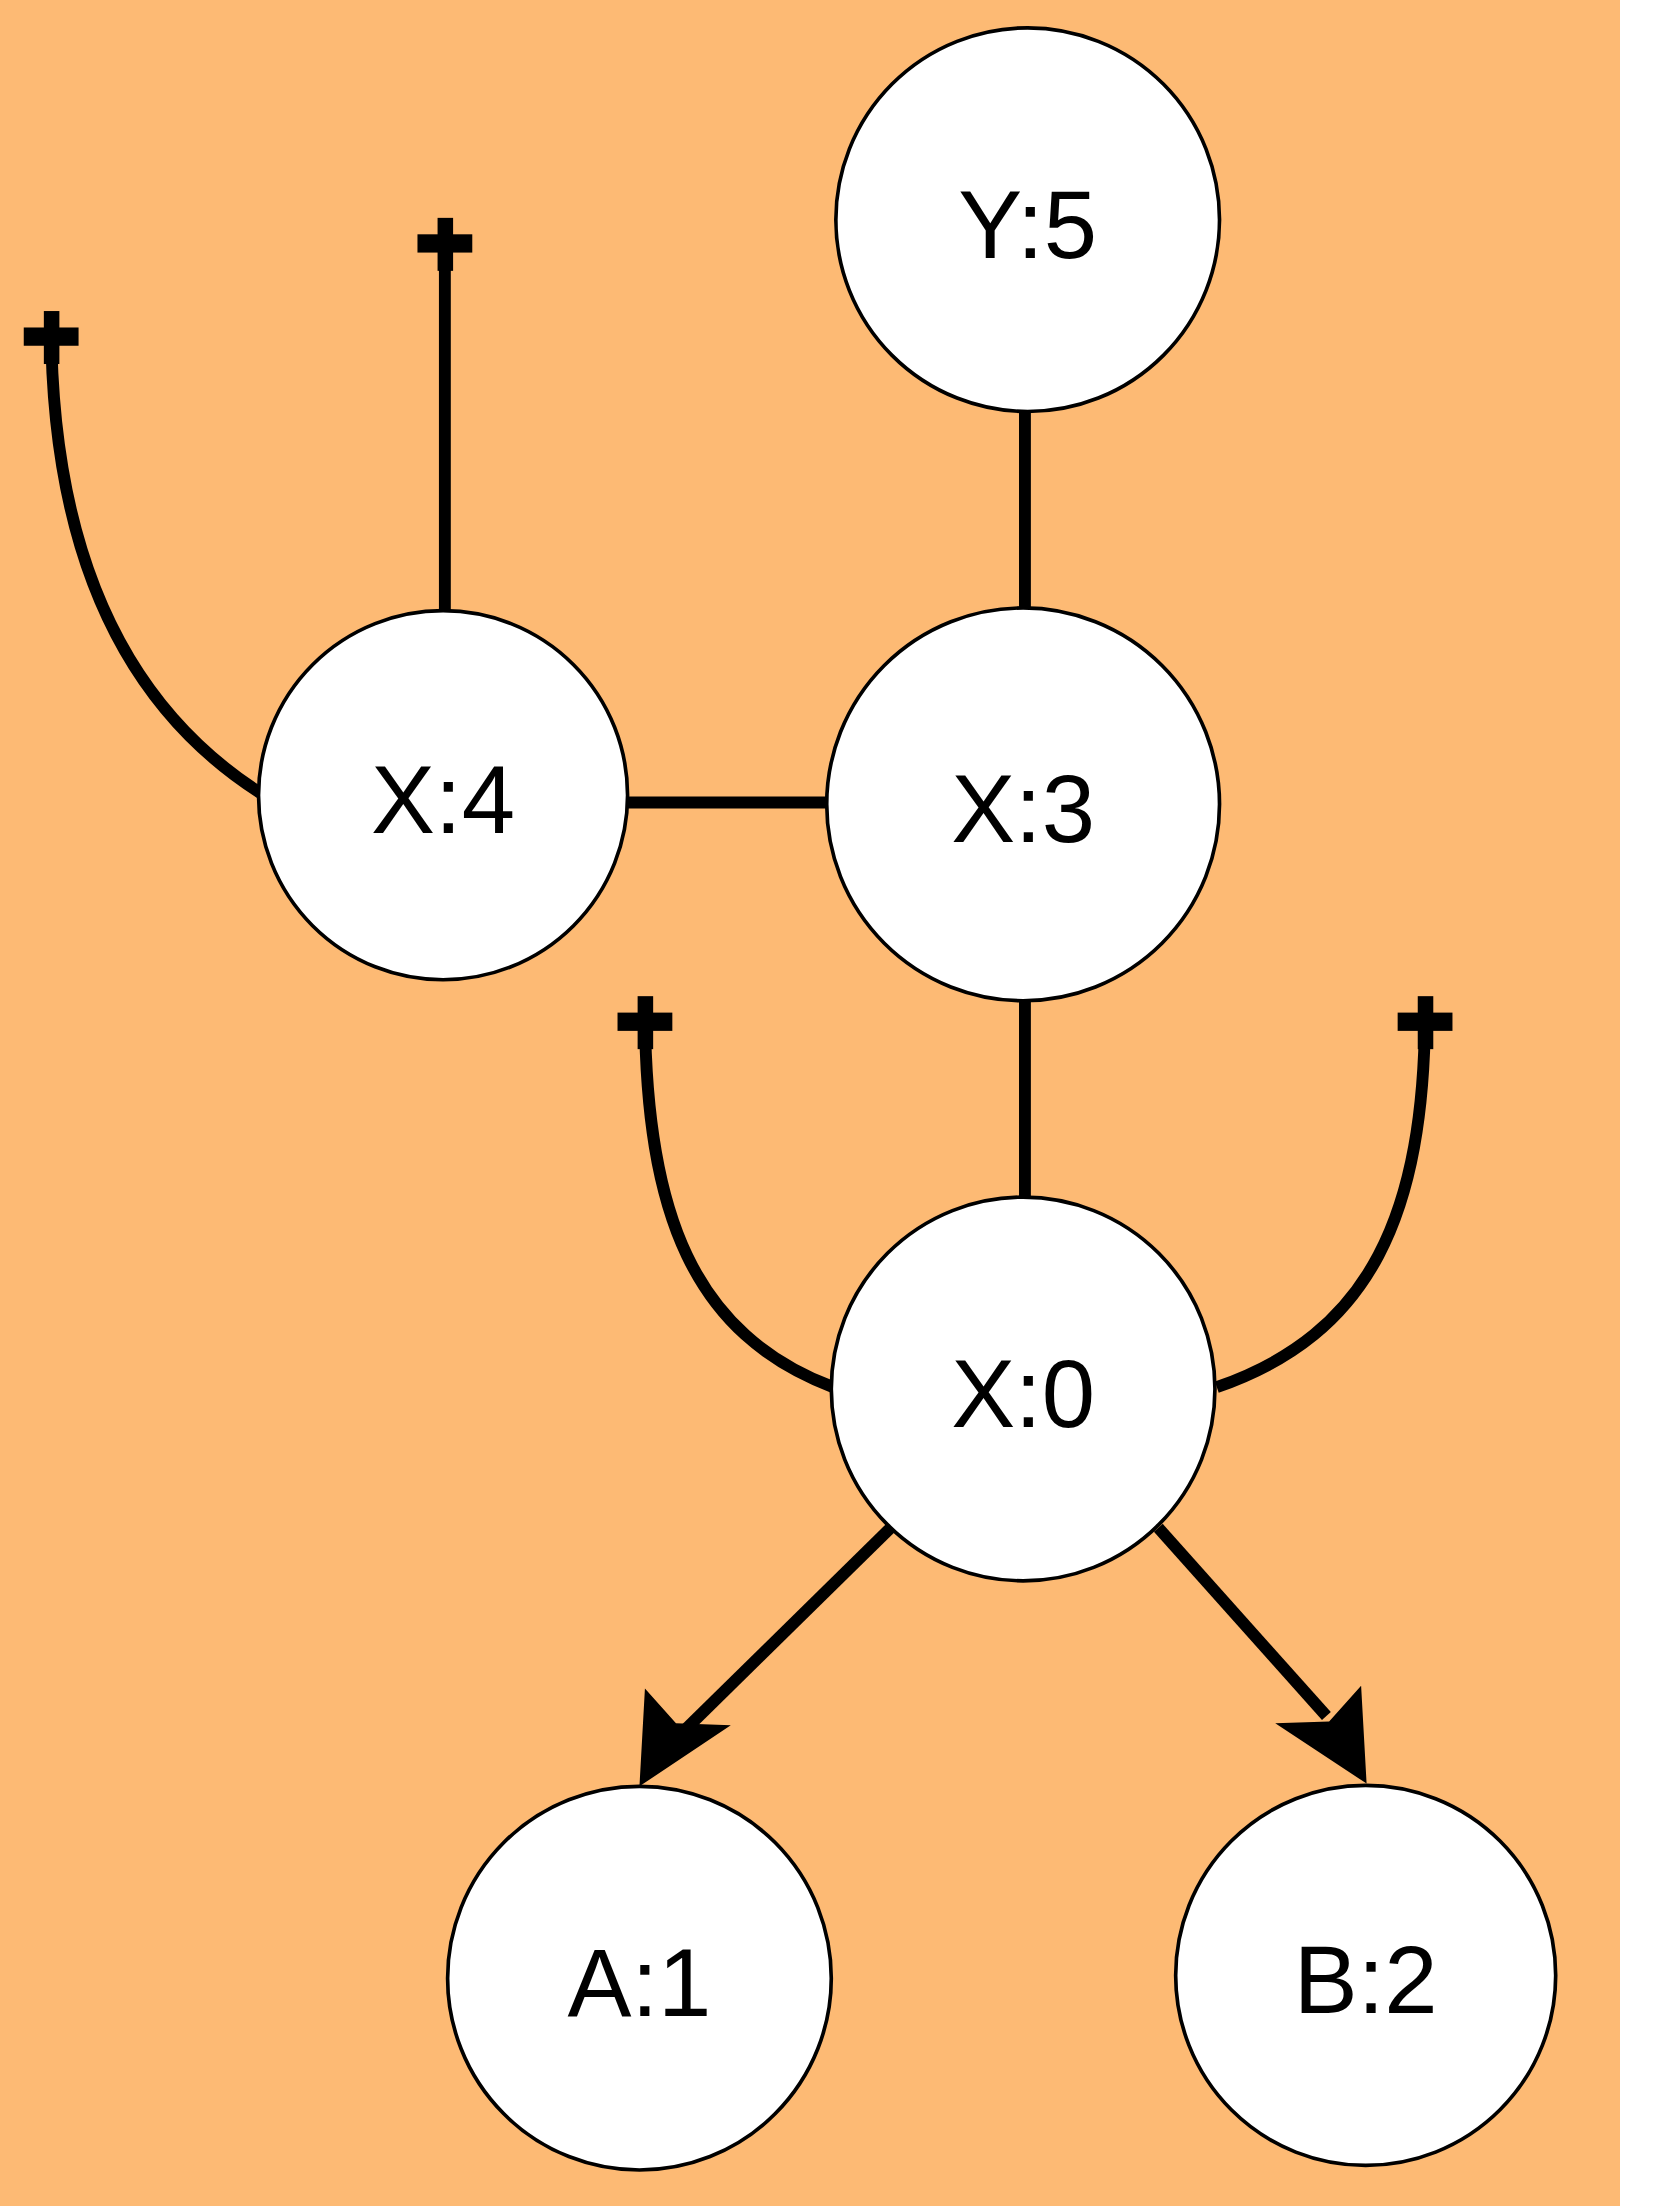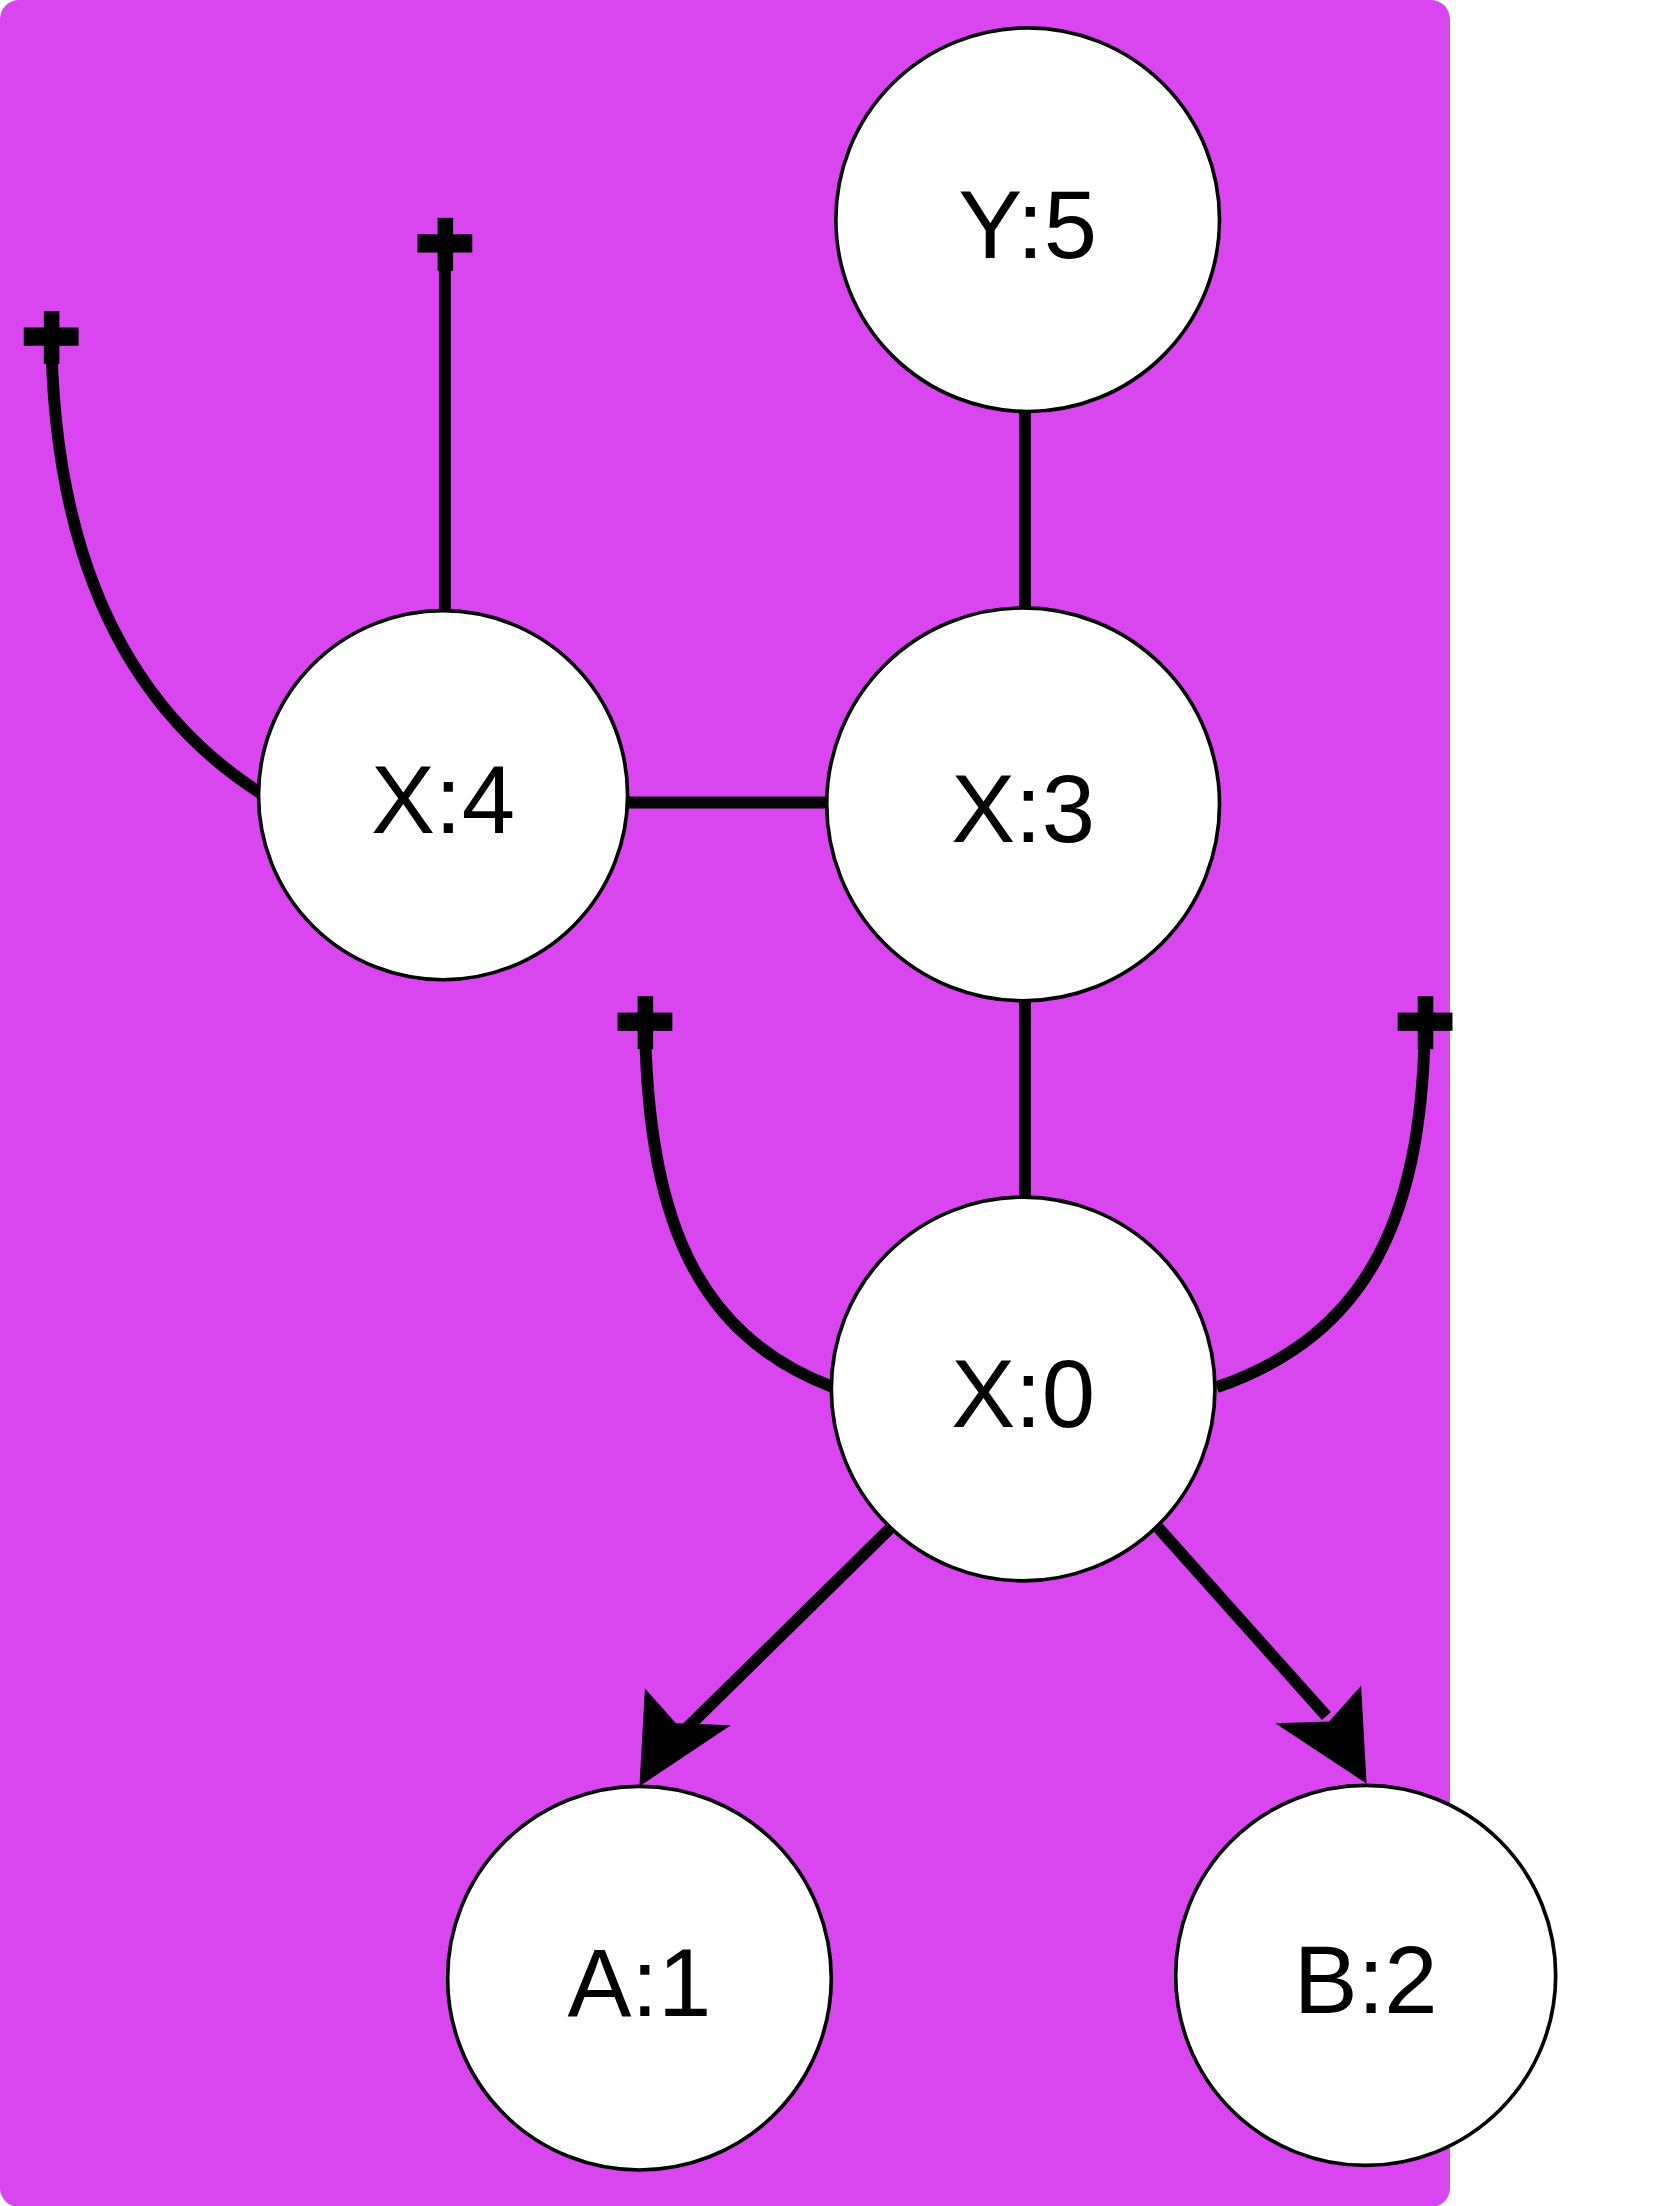--- a/index.html
+++ b/index.html
@@ -9,24 +9,23 @@
     background: #ffffff;
   }
   body {
     width: 1658px;
     height: 2207px;
     overflow: hidden;
     font-family: "Liberation Sans", sans-serif;
   }
   #diagram-root {
     position: relative;
-    width: 1450px;
+    width: 1620px;
     height: 2207px;
-    background: #d946ef;
-    border-radius: 19px;
+    background: #fdba74;
   }
   svg#graph-canvas {
     position: absolute;
     top: 0;
     left: 0;
     width: 1658px;
     height: 2207px;
     display: block;
   }
   .node-circle {

